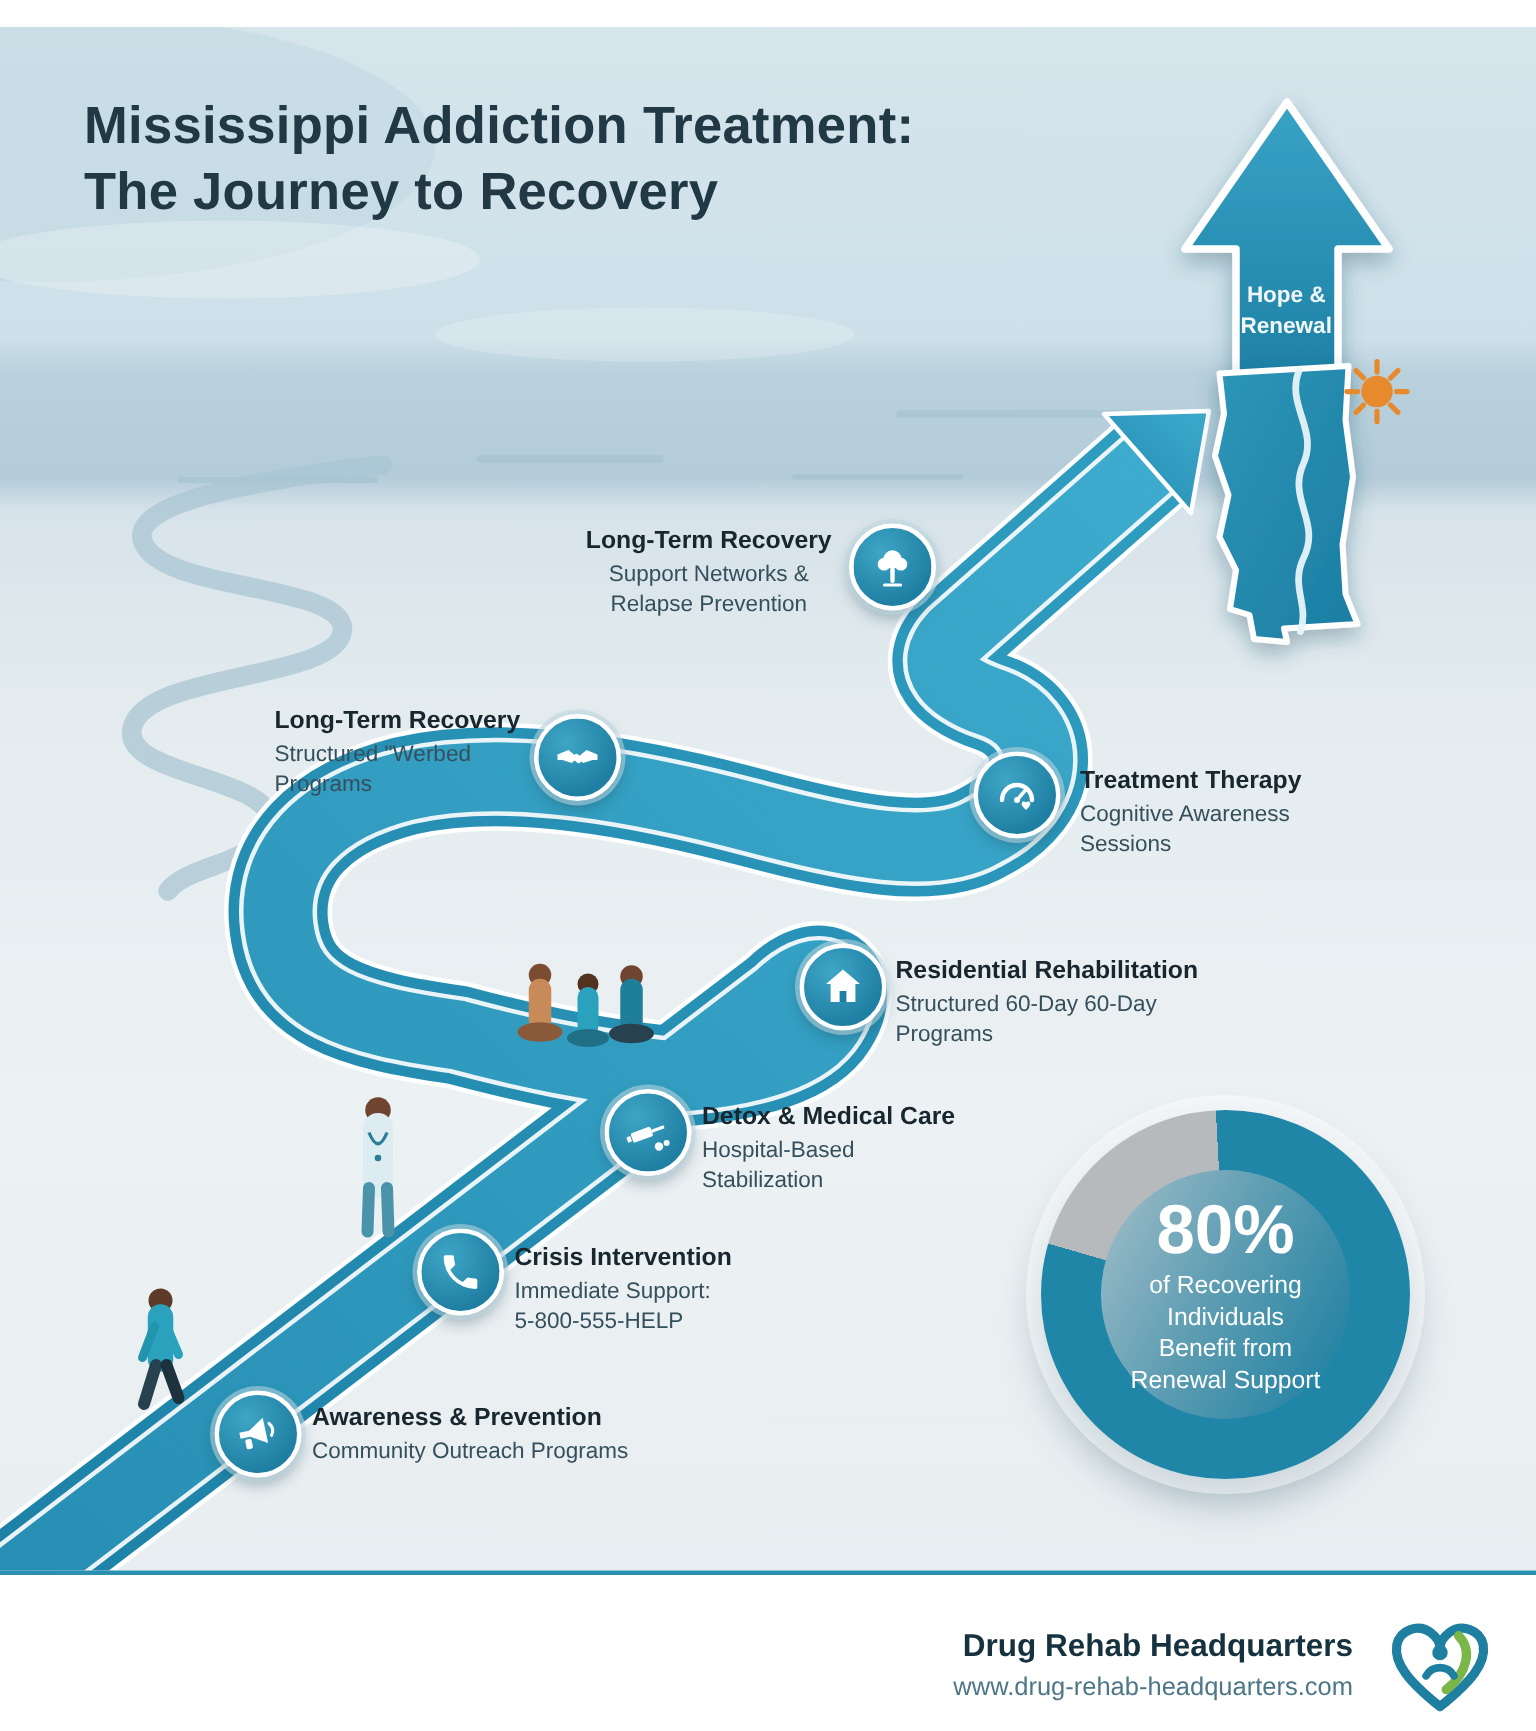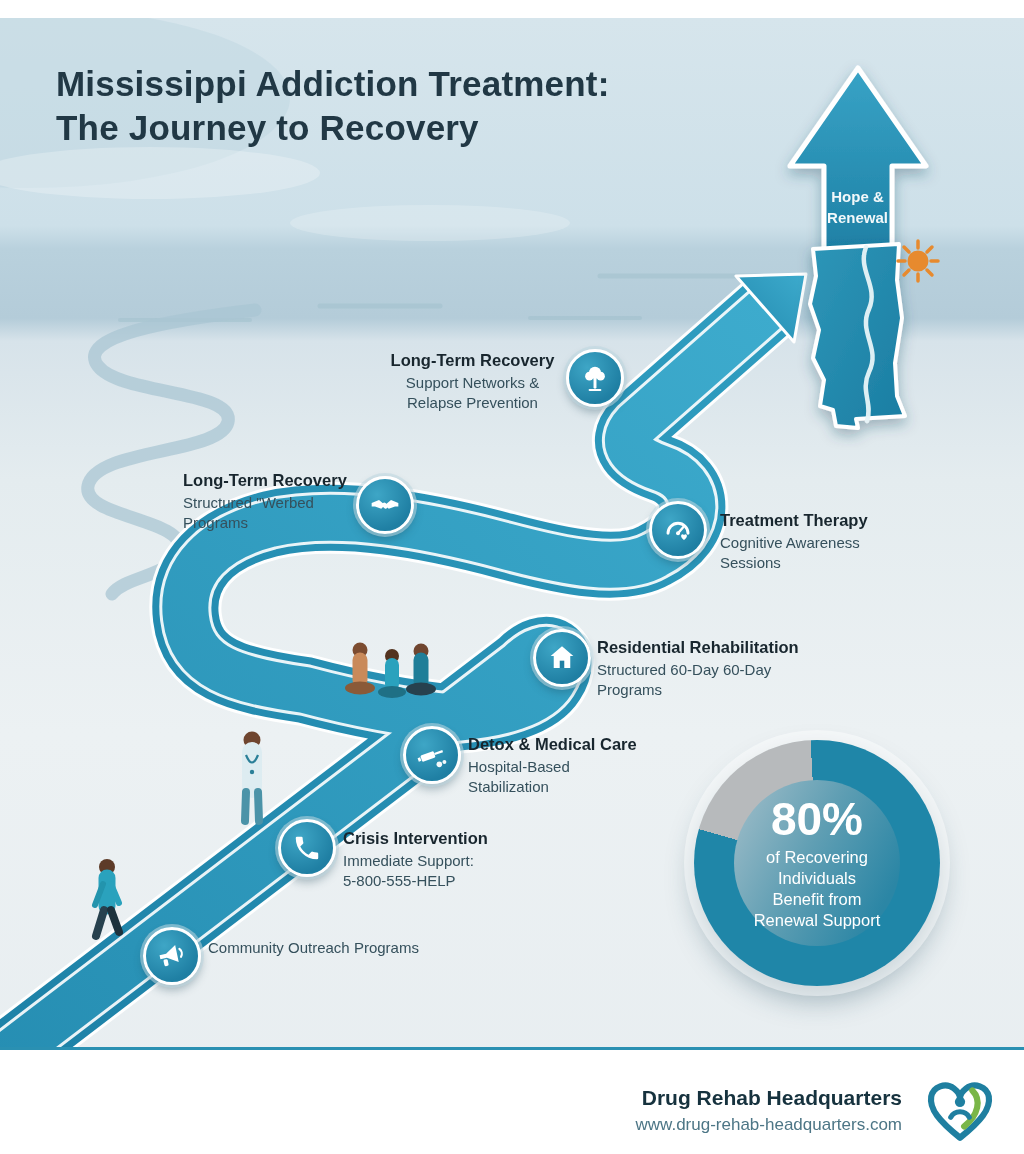--- a/index.html
+++ b/index.html
@@ -171,20 +171,21 @@
   <div class="milestone-icon" style="left:143px;top:909px">
     <svg width="32" height="32" viewBox="0 0 24 24">
       <g transform="rotate(-12 12 12)" fill="#ffffff">
         <polygon points="3,9.5 8,9.5 16,4.5 16,17.5 8,12.5 3,12.5"></polygon>
         <rect x="5" y="13.5" width="3.2" height="5" rx="1"></rect>
         <path d="M18.5,8 a4.5,4.5 0 0 1 0,6" stroke="#ffffff" stroke-width="1.6" fill="none" stroke-linecap="round"></path>
       </g>
     </svg>
   </div>
   <div class="milestone-text" style="left:208px;top:917px;width:270px">
+    <div class="ms-title">Awareness &amp; Prevention</div>
     <div class="ms-sub">Community Outreach Programs</div>
   </div>
 
   <div class="milestone-icon" style="left:278px;top:801px">
     <svg width="30" height="30" viewBox="0 0 24 24">
       <path fill="#ffffff" d="M6.62,10.79a15.05,15.05 0 0 0 6.59,6.59l2.2-2.2a1,1 0 0 1 1,-.24 11.36,11.36 0 0 0 3.57,.57 1,1 0 0 1 1,1V20a1,1 0 0 1 -1,1A17,17 0 0 1 3,4 1,1 0 0 1 4,3H7.5a1,1 0 0 1 1,1 11.36,11.36 0 0 0 .57,3.57 1,1 0 0 1 -.25,1Z"></path>
     </svg>
   </div>
   <div class="milestone-text" style="left:343px;top:810px;width:170px">
     <div class="ms-title">Crisis Intervention</div>

